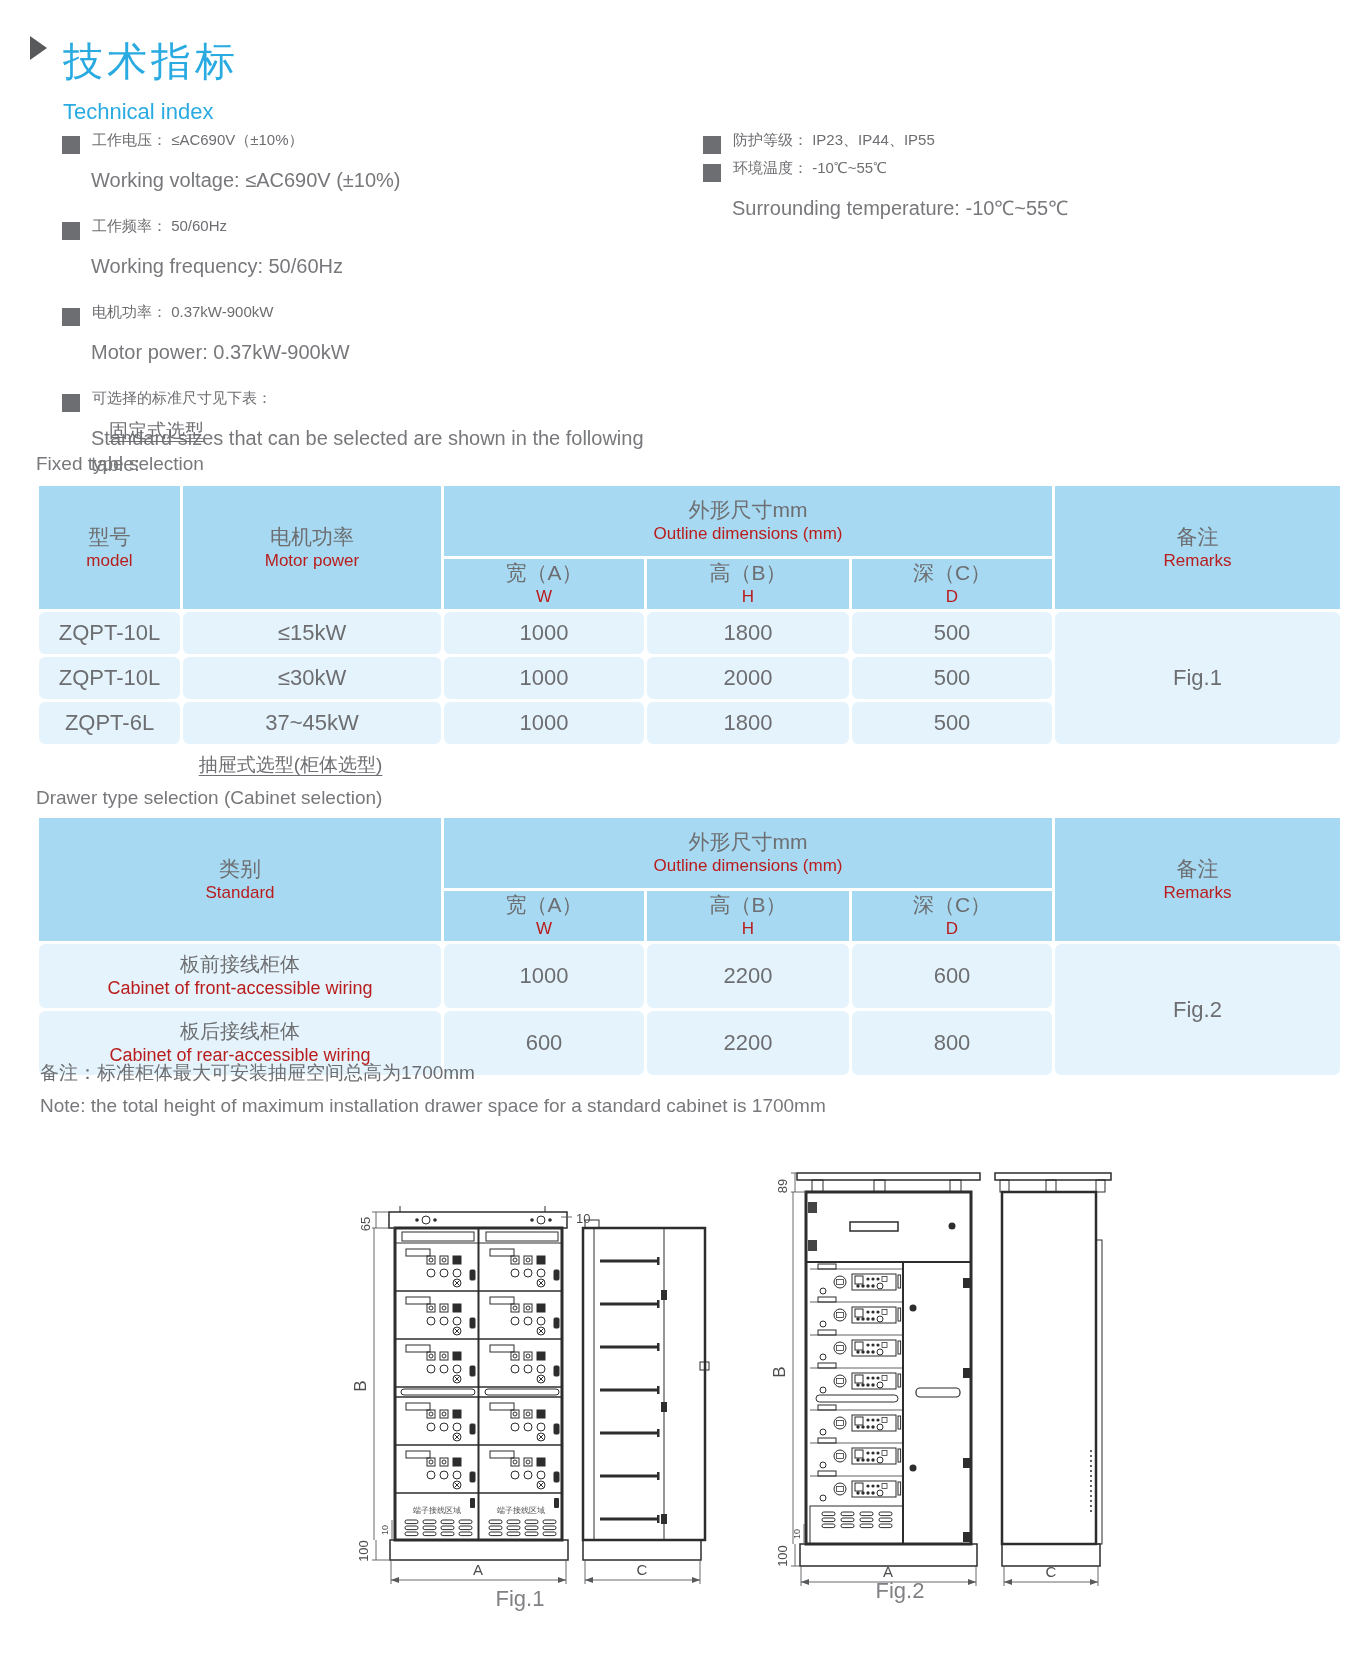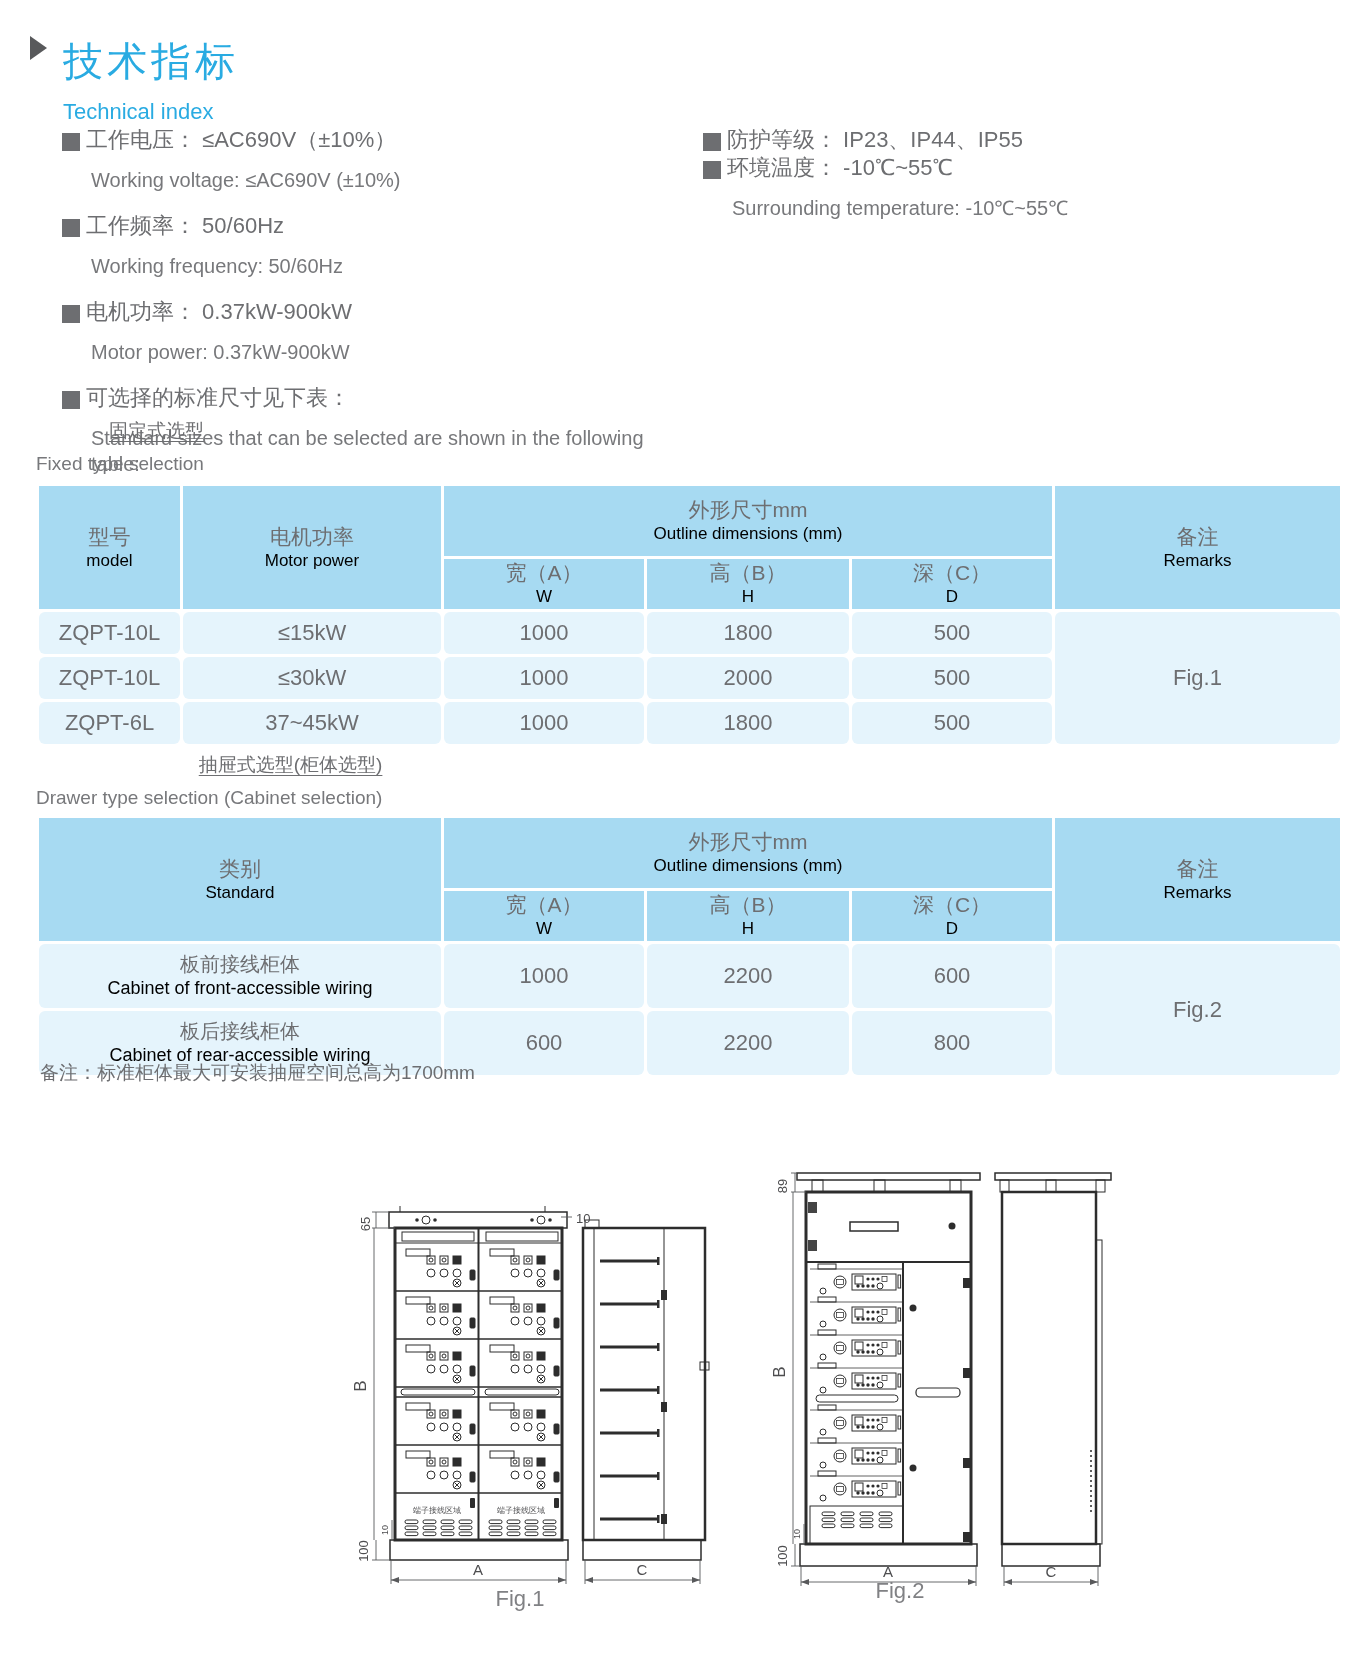--- a/index.html
+++ b/index.html
@@ -11,38 +11,38 @@
   .hdr { position:absolute; left:30px; top:34px; }
   .hdr-row { display:flex; gap:16px; }
   .tri { width:0; height:0; border-top:12px solid transparent; border-bottom:12px solid transparent;
          border-left:17px solid #58595b; margin-top:2px; }
   .title-cn { font-size:40px; letter-spacing:4px; color:#29abe2; font-weight:400; }
   .title-en { font-size:22px; color:#29abe2; margin:10px 0 0 33px; font-weight:400; }
 
   
   .specs-left  { position:absolute; left:62px;  top:126px; width:610px; }
   .specs-right { position:absolute; left:703px; top:126px; width:630px; }
-  .spec-cn { display:flex; align-items:center; gap:6px; font-size:22px; line-height:28px; color:#6d6e71; }
+  .spec-cn { display:flex; align-items:flex-end; gap:12px; font-size:15px; line-height:28px; color:#6d6e71; }
   .bullet { flex:0 0 auto; width:18px; height:18px; background:#6d6e71; margin-top:4px; }
   .spec-en { font-size:20px; line-height:26px; color:#77787b; margin:13px 0 19px 29px; }
   .intro { margin-top:13px; }
 
   
   .sec-label { position:absolute; left:36px; font-size:19px; color:#6d6e71; }
   .sec-label .cn { text-decoration:underline; text-underline-offset:4px;text-align:right; }
   .sec-label .en { margin-top:9px; color:#77787b; }
 
   
   table.spec-table { position:absolute; left:36px; border-collapse:separate; border-spacing:3px;
                      table-layout:fixed; width:1289px; text-align:center; }
   table.spec-table th, table.spec-table td { font-weight:400; vertical-align:middle; }
   th.hd { background:#a7daf2; }
   td.bd { background:#e5f4fc;border-radius:6px; }
   .cellcn { font-size:21px; color:#6d6e71; line-height:26px; }
-  .cellen { font-size:17px; color:#000000; line-height:22px; }
+  .cellen { font-size:17px; color:#b91c1c; line-height:22px; }
   .dataval { font-size:22px; color:#6d6e71; }
   .rowtwoline .cellcn { font-size:20px; line-height:25px; }
   .rowtwoline .cellen { font-size:18px; line-height:23px; }
   #t1 { top:483px; }
   #t1 thead tr:nth-child(1) th { height:70px; }
   #t1 thead tr:nth-child(2) th { height:50px; }
   #t1 tbody tr { height:42px; }
   #t2 { top:815px; }
   #t2 thead tr:nth-child(1) th { height:70px; }
   #t2 thead tr:nth-child(2) th { height:50px; }
@@ -253,20 +253,21 @@
         </td>
         <td class="bd dataval">600</td>
         <td class="bd dataval">2200</td>
         <td class="bd dataval">800</td>
       </tr>
     </tbody>
   </table>
 
   <div class="note">
     <div class="cn">备注：标准柜体最大可安装抽屉空间总高为1700mm</div>
+    <div class="en">Note: the total height of maximum installation drawer space for a standard cabinet is 1700mm</div>
   </div>
 
   <div class="figs">
     <svg width="1357" height="520" viewBox="0 0 1357 520">
       <defs>
 
         <g id="f1d" stroke="#2d2d2d" fill="none" stroke-width="1">
           <rect x="9" y="6" width="24" height="7"></rect>
           <rect x="30" y="13" width="8" height="8"></rect>
             <circle cx="34" cy="17" r="2"></circle>

